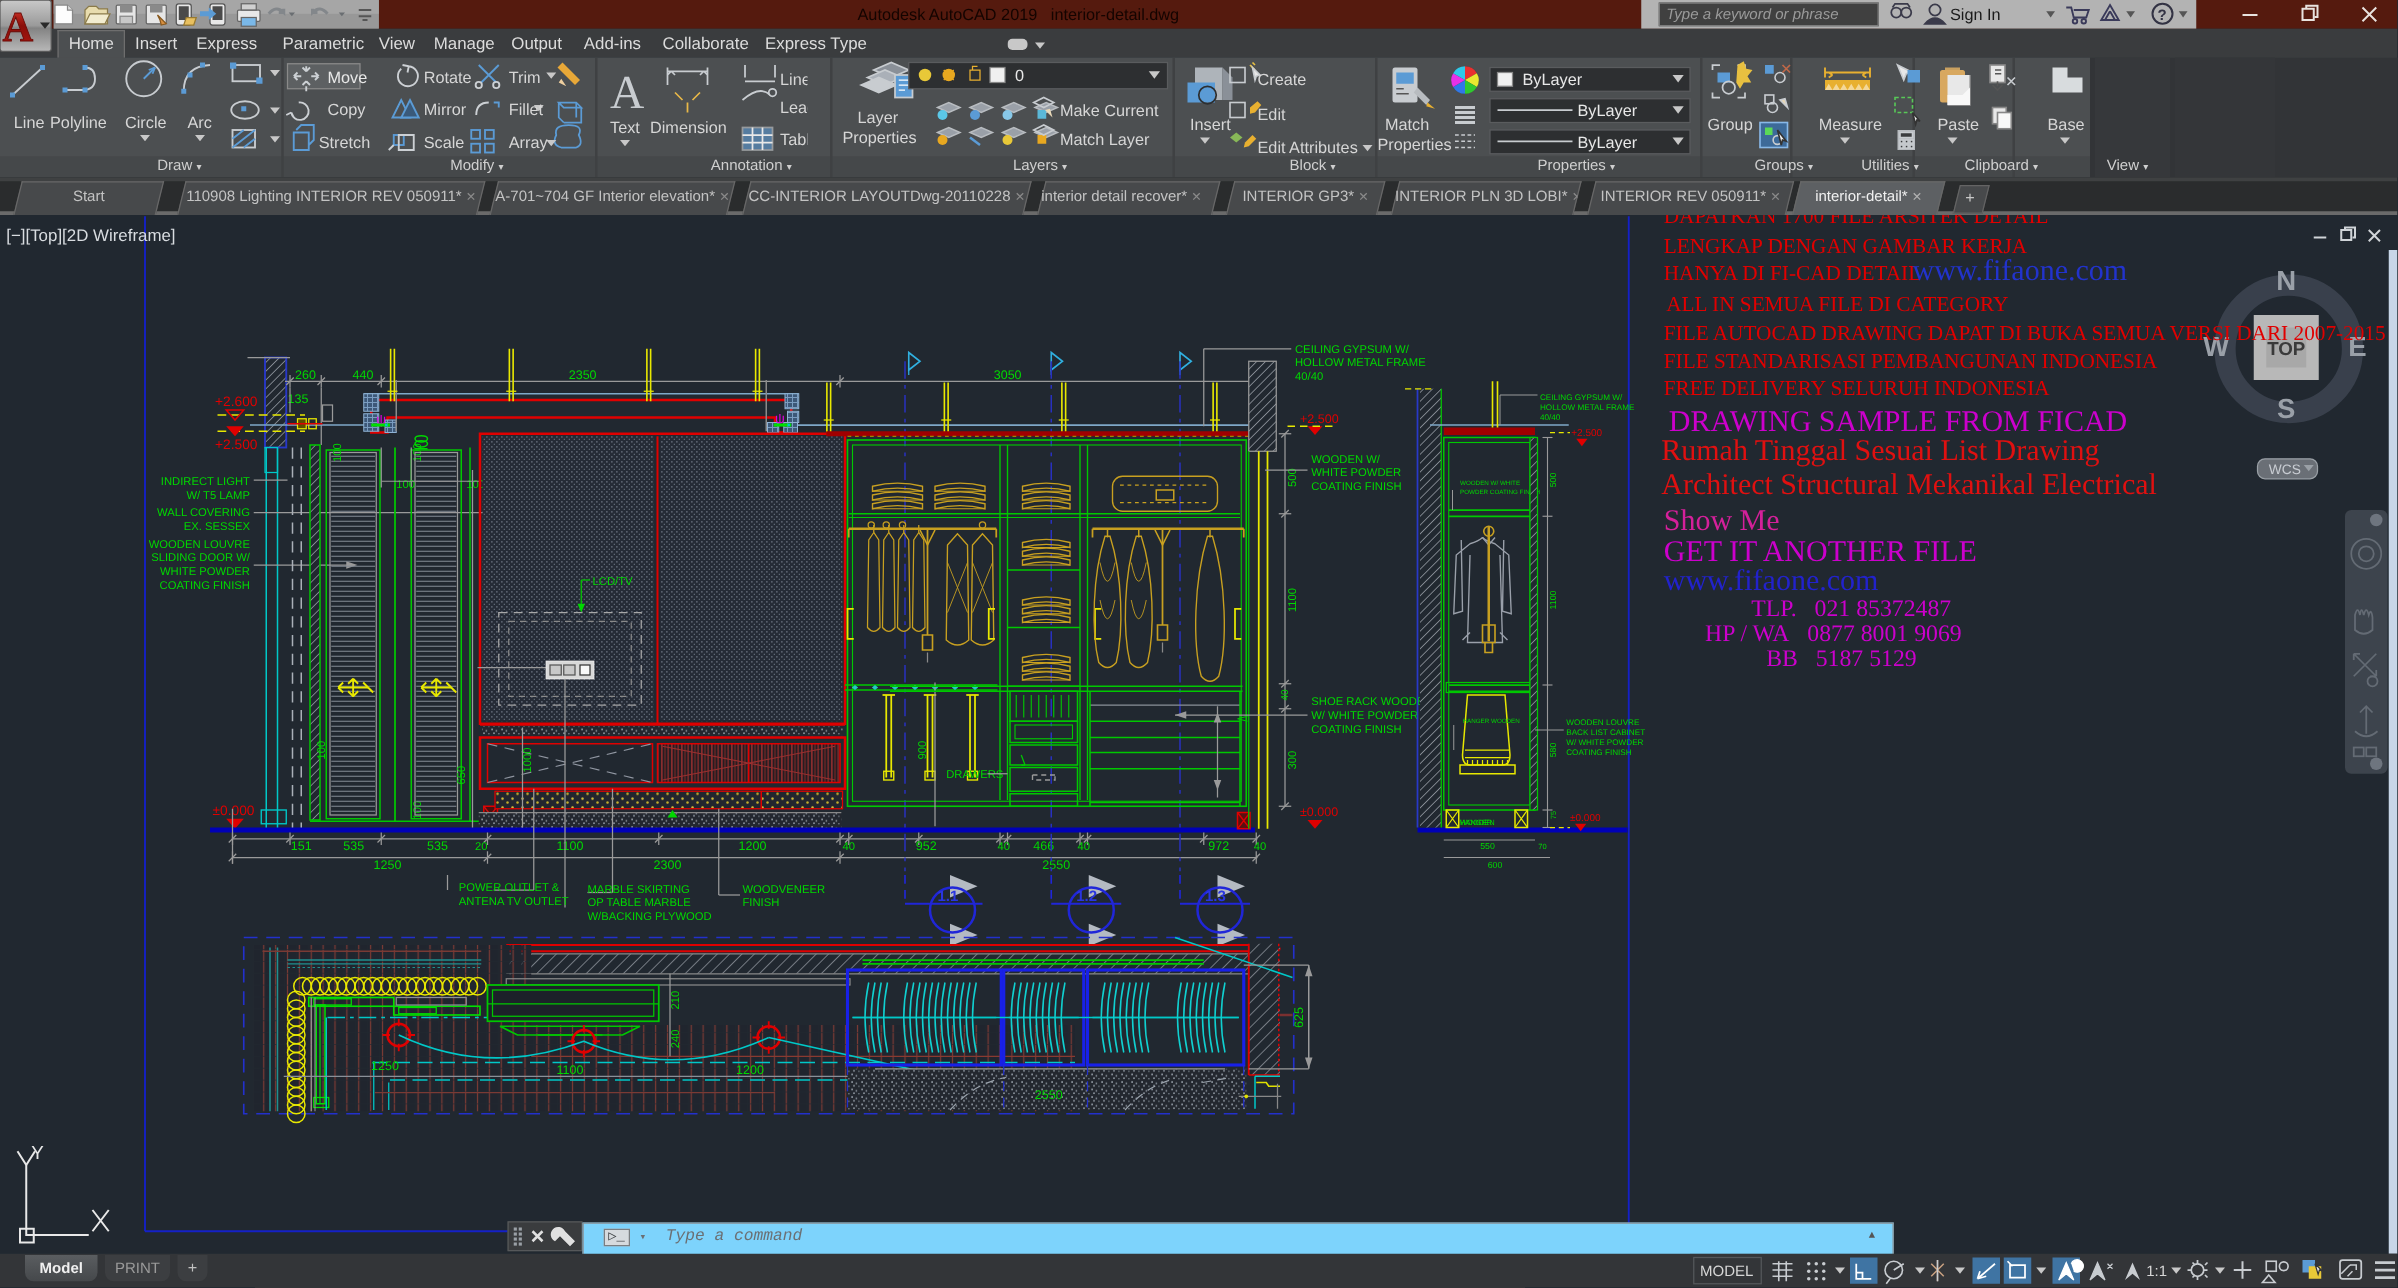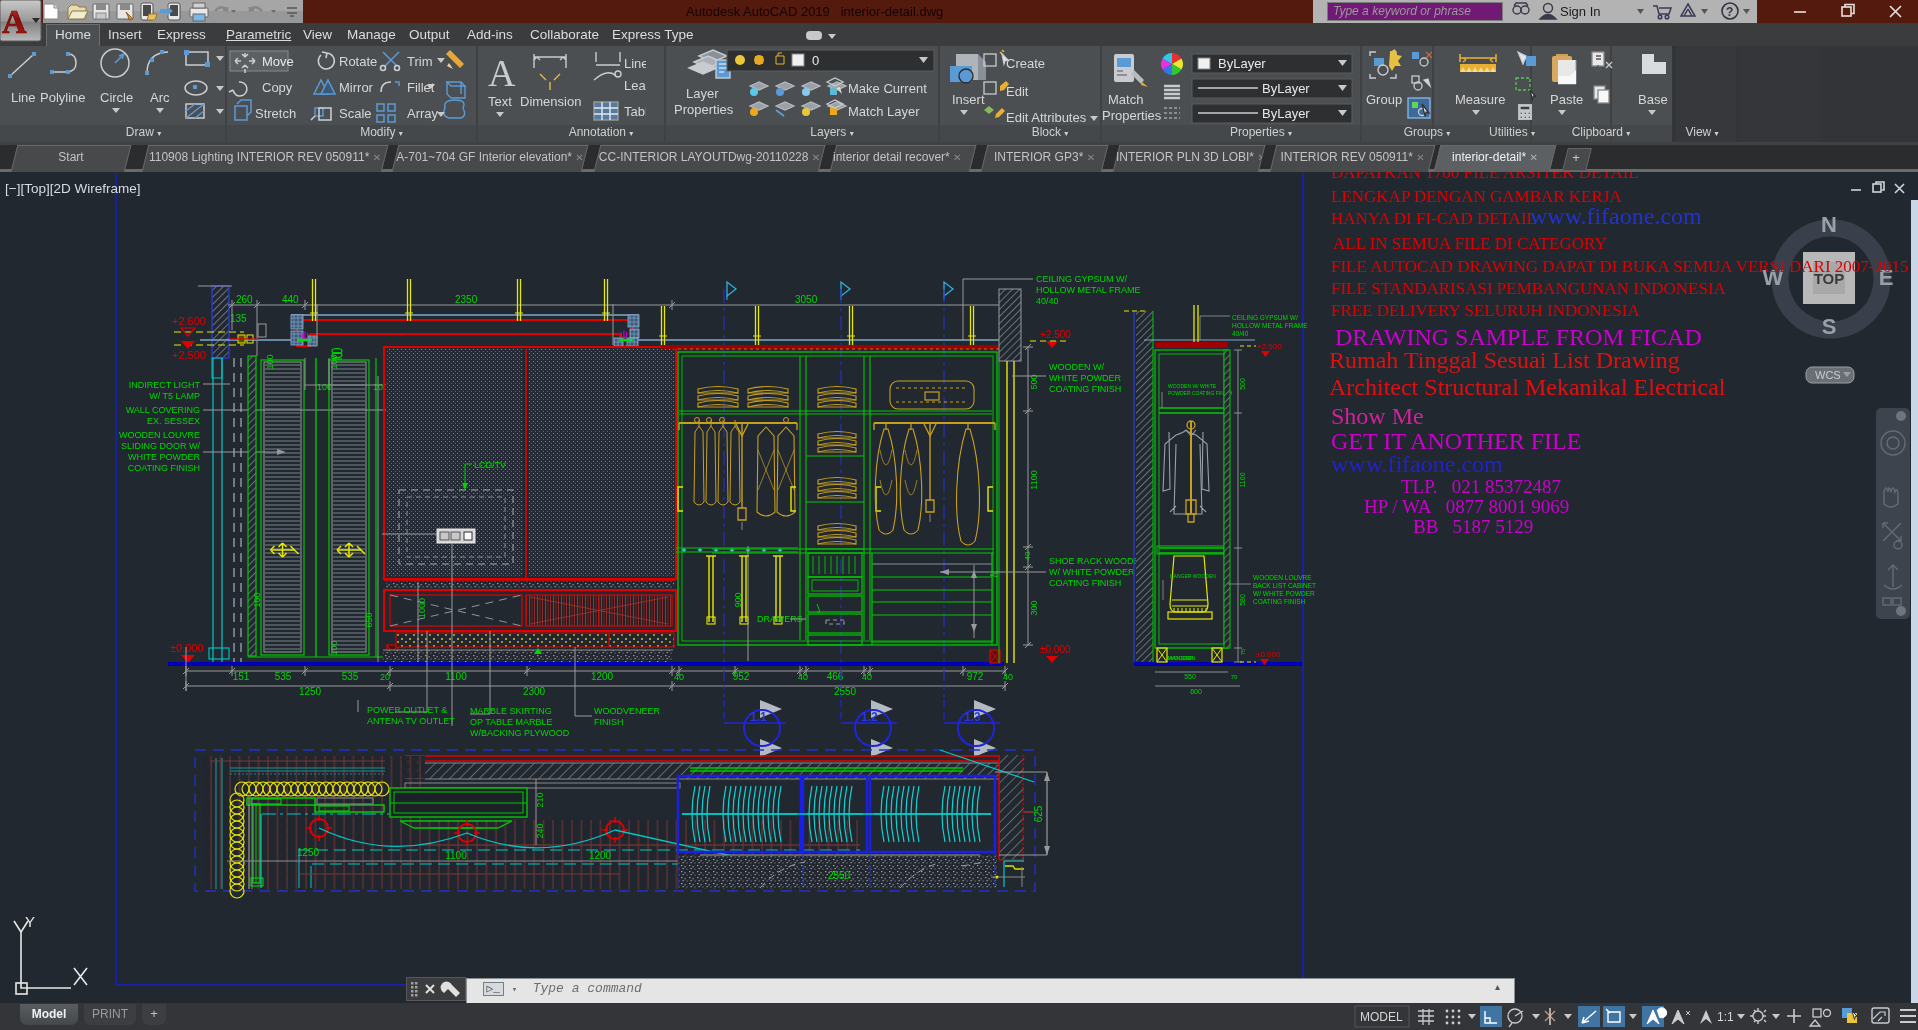--- a/index.html
+++ b/index.html
@@ -1,32 +1,32 @@
 <!DOCTYPE html>
 <html><head><meta charset="utf-8">
 <style>
 html,body{margin:0;padding:0;width:1918px;height:1030px;overflow:hidden;background:#212830;font-family:"Liberation Sans",sans-serif;}
 #page{position:relative;width:1918px;height:1030px;}
 .abs{position:absolute;}
 #titlebar{left:0;top:0;width:1918px;height:23px;background:#551a0e;}
 #qat{left:43px;top:0;width:260px;height:23px;background:#989898;}
 #title{left:686px;top:4px;color:#140400;font-size:13px;}
 #trpanel{left:1313px;top:0;width:444px;height:23px;background:#b3b3b3;}
-#searchbox{left:1327px;top:2px;width:176px;height:19px;background:#701a75;border:1px solid #7c7c7c;color:#9a9a9a;font-style:italic;font-size:12px;line-height:17px;padding-left:5px;box-sizing:border-box;}
+#searchbox{left:1327px;top:2px;width:176px;height:19px;background:#404040;border:1px solid #7c7c7c;color:#9a9a9a;font-style:italic;font-size:12px;line-height:17px;padding-left:5px;box-sizing:border-box;}
 #ribtabs{left:0;top:23px;width:1918px;height:23px;background:#3a3c3e;}
 .rtab{position:absolute;top:23px;height:23px;line-height:23px;color:#dcdcdc;font-size:13.5px;}
 #ribbon{left:0;top:46px;width:1918px;height:96px;background:#4c4f51;}
 #ribend{left:1672px;top:46px;width:246px;height:96px;background:#323437;}
 .sep{position:absolute;top:46px;height:96px;width:2px;background:#3f4143;}
 .plabel{position:absolute;top:125px;height:17px;color:#cfcfcf;font-size:12px;text-align:center;margin-left:31px;}
 #filetabs{left:0;top:142px;width:1918px;height:30px;background:#2a2c2d;border-top:3px solid #3f4142;box-sizing:border-box;}
 .ftab{position:absolute;top:145px;height:27px;background:#47494b;border:1px solid #686868;border-bottom:none;transform:skewX(-14deg);box-sizing:border-box;}
 .ftl{position:absolute;color:#c3c3c3;font-size:12px;top:150px;}
 #cmddock{left:406px;top:977px;width:60px;height:24px;background:#3a3c3e;border:1px solid #56585a;box-sizing:border-box;}
-#cmdbar{left:466px;top:978px;width:1049px;height:32px;background:#e5e5e5;border:1px solid #8b9094;box-sizing:border-box;color:#6b6f73;font-style:italic;font-family:"Liberation Mono",monospace;font-size:13px;line-height:20px;}
+#cmdbar{left:466px;top:978px;width:1049px;height:32px;background:#7dd3fc;border:1px solid #8b9094;box-sizing:border-box;color:#6b6f73;font-style:italic;font-family:"Liberation Mono",monospace;font-size:13px;line-height:20px;}
 #bottombar{left:0;top:1003px;width:1918px;height:27px;background:#333538;}
 </style></head>
 <body>
 <div id="page">
 <svg class="abs" style="left:0;top:0" width="1918" height="1030">
 
 <rect x="0" y="172" width="1918" height="831" fill="#212830"></rect>
 <defs>
 <pattern id="diag" width="7" height="7" patternUnits="userSpaceOnUse" patternTransform="rotate(45)">
  <rect width="7" height="7" fill="#212830"></rect>
@@ -1042,21 +1042,21 @@
 <rect x="72" y="7" width="9" height="9"></rect>
         <path d="M75 7 v-2.5 h9 v9 h-2.5"></path>
 <path d="M120 6 l11 11 m0 -11 l-11 11"></path>
 </g>
     </svg>
 <div class="abs" id="ribtabs"></div>
 <div class="abs" style="left:46px;top:24px;width:52px;height:22px;background:#4c4f51;border:1px solid #6e6e6e;border-bottom:none;"></div>
 <div class="rtab" style="left:55px;">Home</div>
 <div class="rtab" style="left:108px;">Insert</div>
 <div class="rtab" style="left:157px;">Express</div>
-<div class="rtab" style="left:226px;text-decoration:underline;">Parametric</div>
+<div class="rtab" style="left:226px;">Parametric</div>
 <div class="rtab" style="left:303px;">View</div>
 <div class="rtab" style="left:347px;">Manage</div>
 <div class="rtab" style="left:409px;">Output</div>
 <div class="rtab" style="left:467px;">Add-ins</div>
 <div class="rtab" style="left:530px;">Collaborate</div>
 <div class="rtab" style="left:612px;">Express Type</div>
 <div class="rtab" style="left:701px;margin-top:48px;">Featured Apps</div>
 <svg class="abs" style="left:806px;top:30px" width="40" height="12">
       <rect x="0" y="1" width="16" height="9" rx="4" fill="#c8c8c8"></rect>
       <path d="M22 4 l8 0 l-4 5 z" fill="#c8c8c8"></path>

